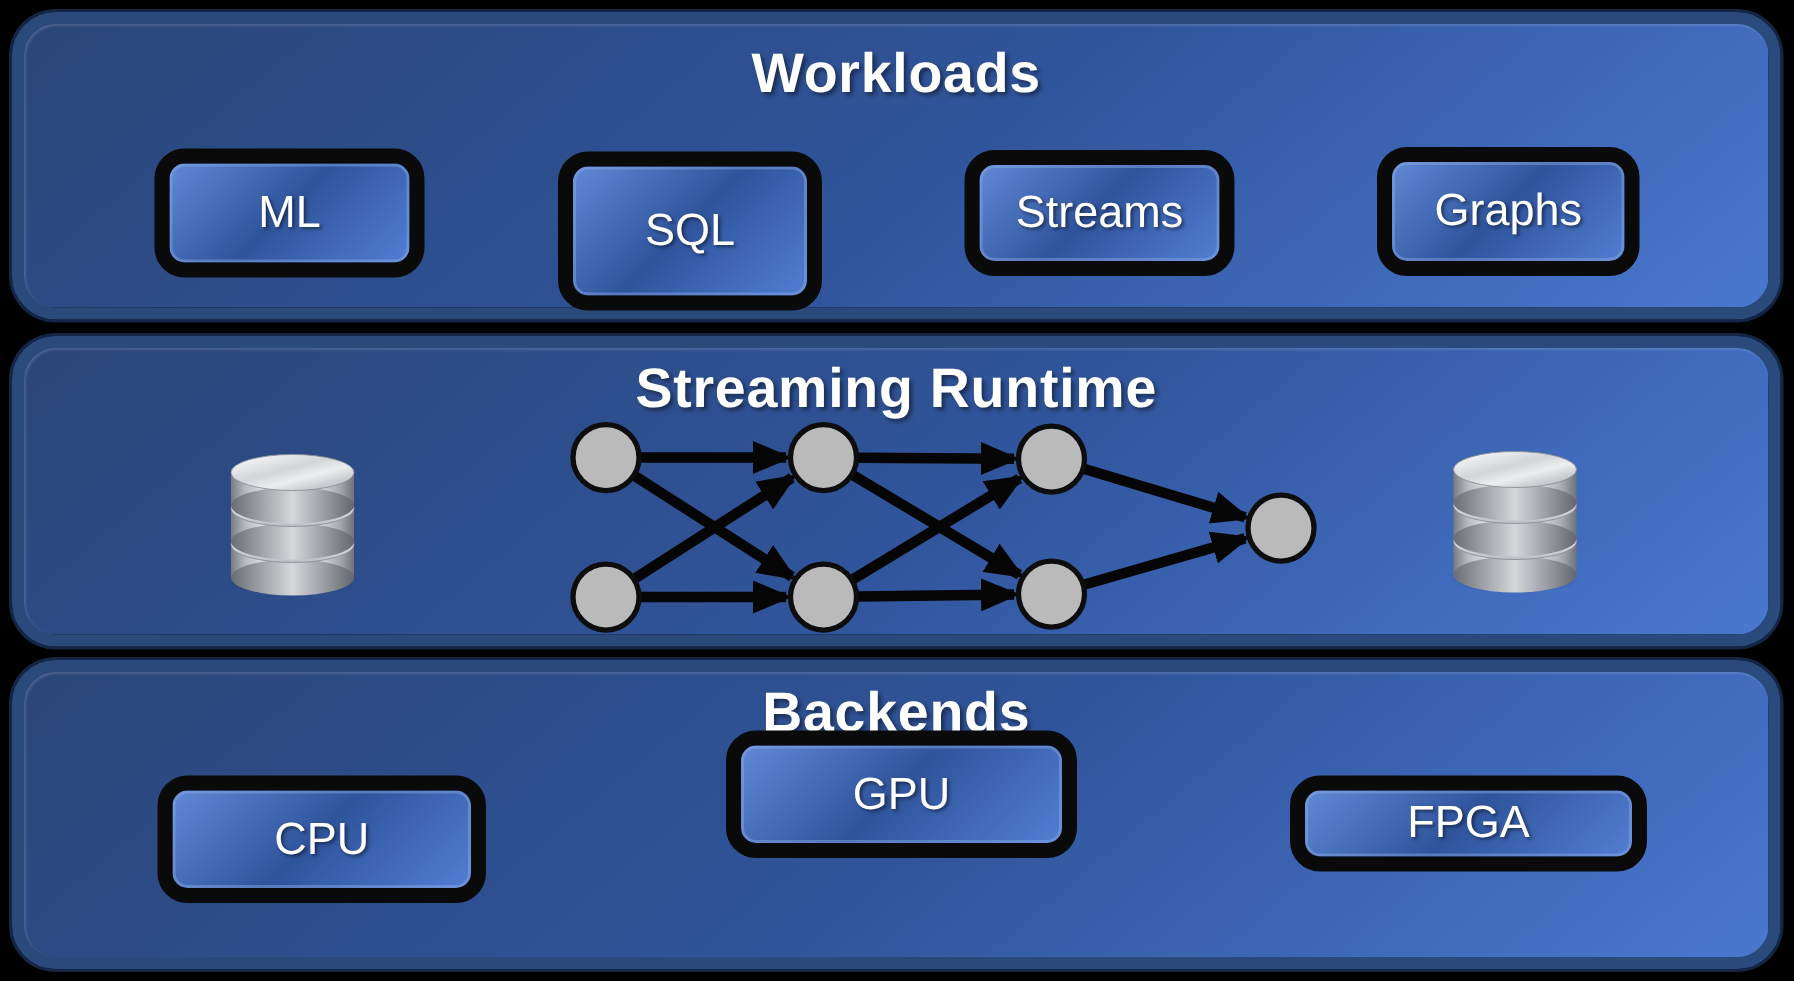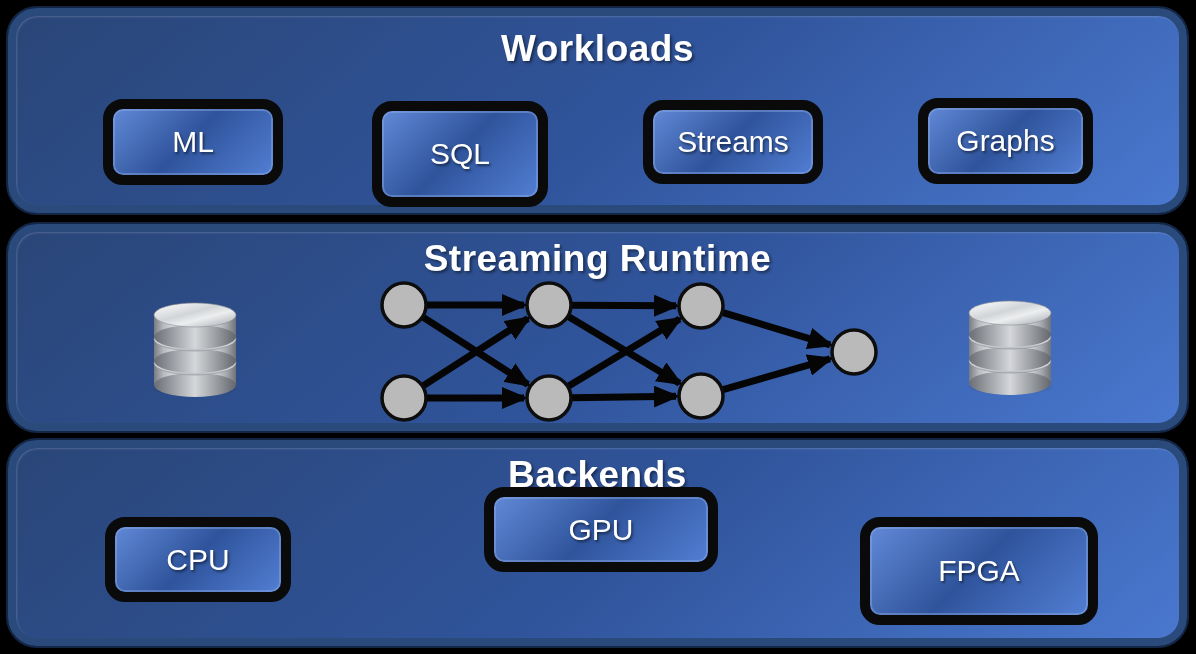--- a/index.html
+++ b/index.html
@@ -51,27 +51,27 @@
     </div>
     <div class="chip" style="left: 372px; top: 101px; width: 176px; height: 106px;">
       <span>SQL</span>
     </div>
     <div class="chip" style="left: 643px; top: 100px; width: 180px; height: 84px;">
       <span>Streams</span>
     </div>
     <div class="chip" style="left: 918px; top: 98px; width: 175px; height: 86px;">
       <span>Graphs</span>
     </div>
-    <div class="chip" style="left: 105px; top: 517px; width: 186px; height: 85px;">
+    <div class="chip" style="left: 105px; top: 517px; width: 219px; height: 85px;">
       <span>CPU</span>
     </div>
     <div class="chip" style="left: 484px; top: 487px; width: 234px; height: 85px;">
       <span>GPU</span>
     </div>
-    <div class="chip" style="left: 860px; top: 517px; width: 238px; height: 108px;">
+    <div class="chip" style="left: 860px; top: 517px; width: 238px; height: 64px;">
       <span>FPGA</span>
     </div>
     <div class="db-icon" style="left: 151px; top: 301px; width: 88px; height: 97px;">
   <svg width="88" height="97" viewBox="0 0 88 97" xmlns="http://www.w3.org/2000/svg">
     <defs>
       <linearGradient id="sidedbleft" x1="0" y1="0" x2="1" y2="0">
         <stop offset="0" stop-color="#787c82"></stop>
             <stop offset="0.12" stop-color="#b9bcc0"></stop>
         <stop offset="0.3" stop-color="#e8eaec"></stop>
             <stop offset="0.5" stop-color="#fafbfb"></stop>

